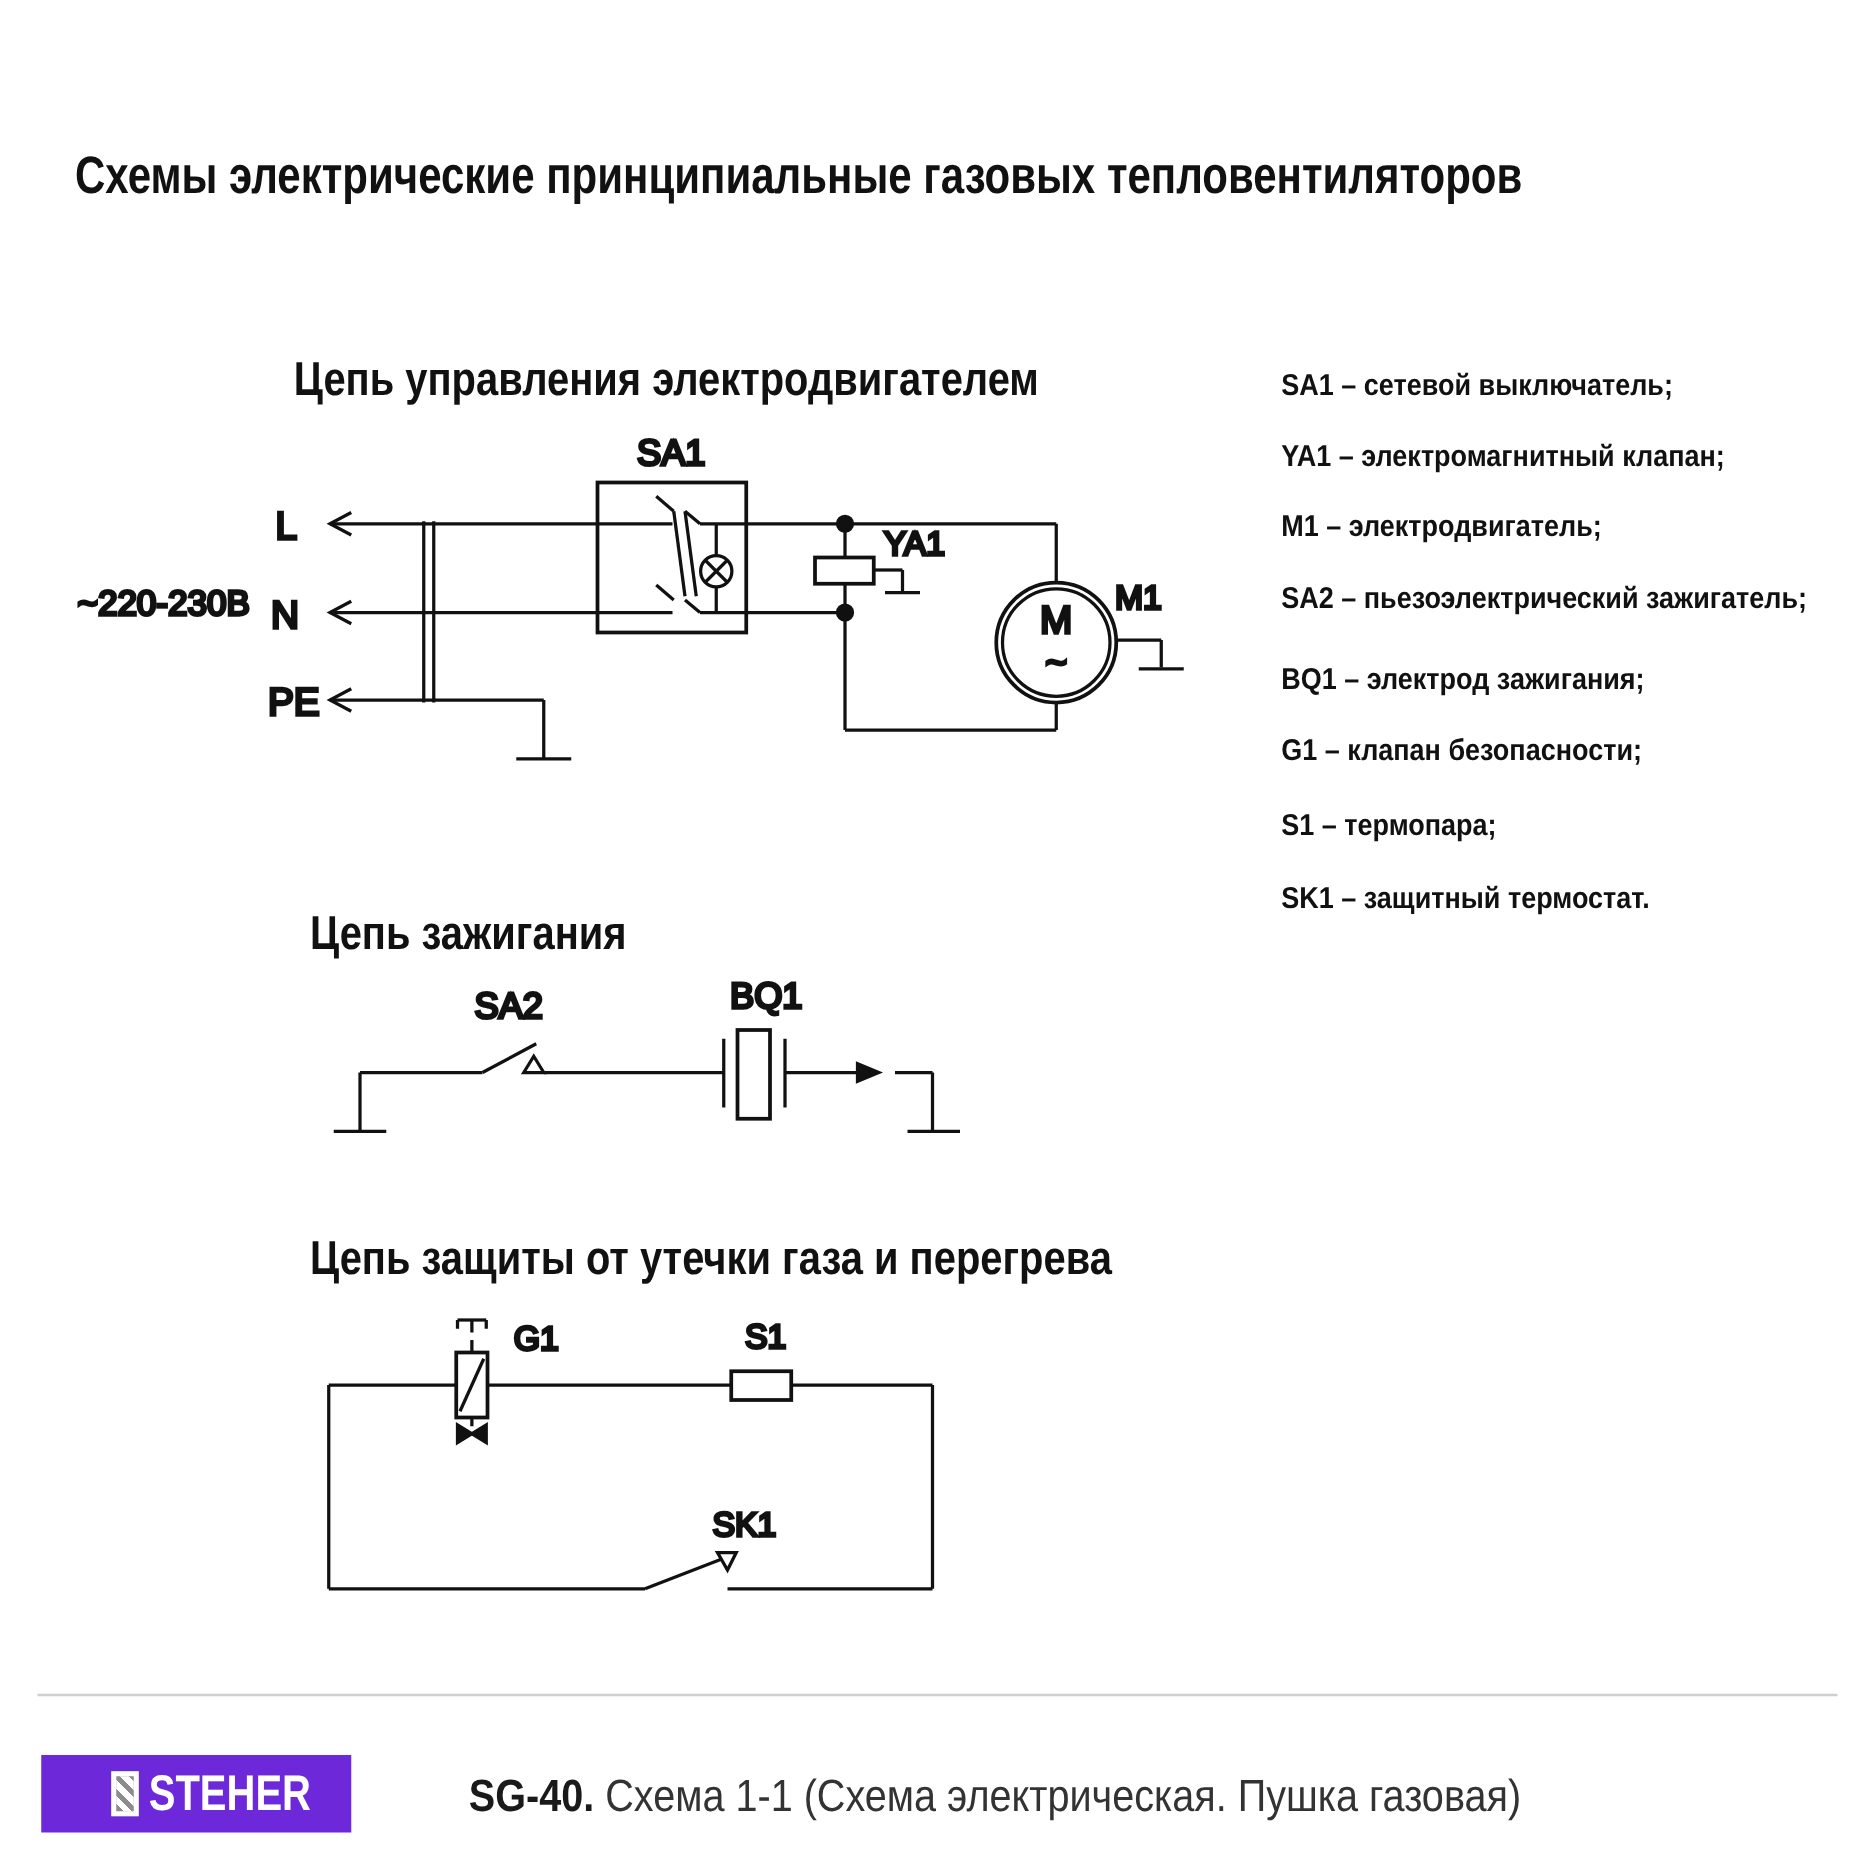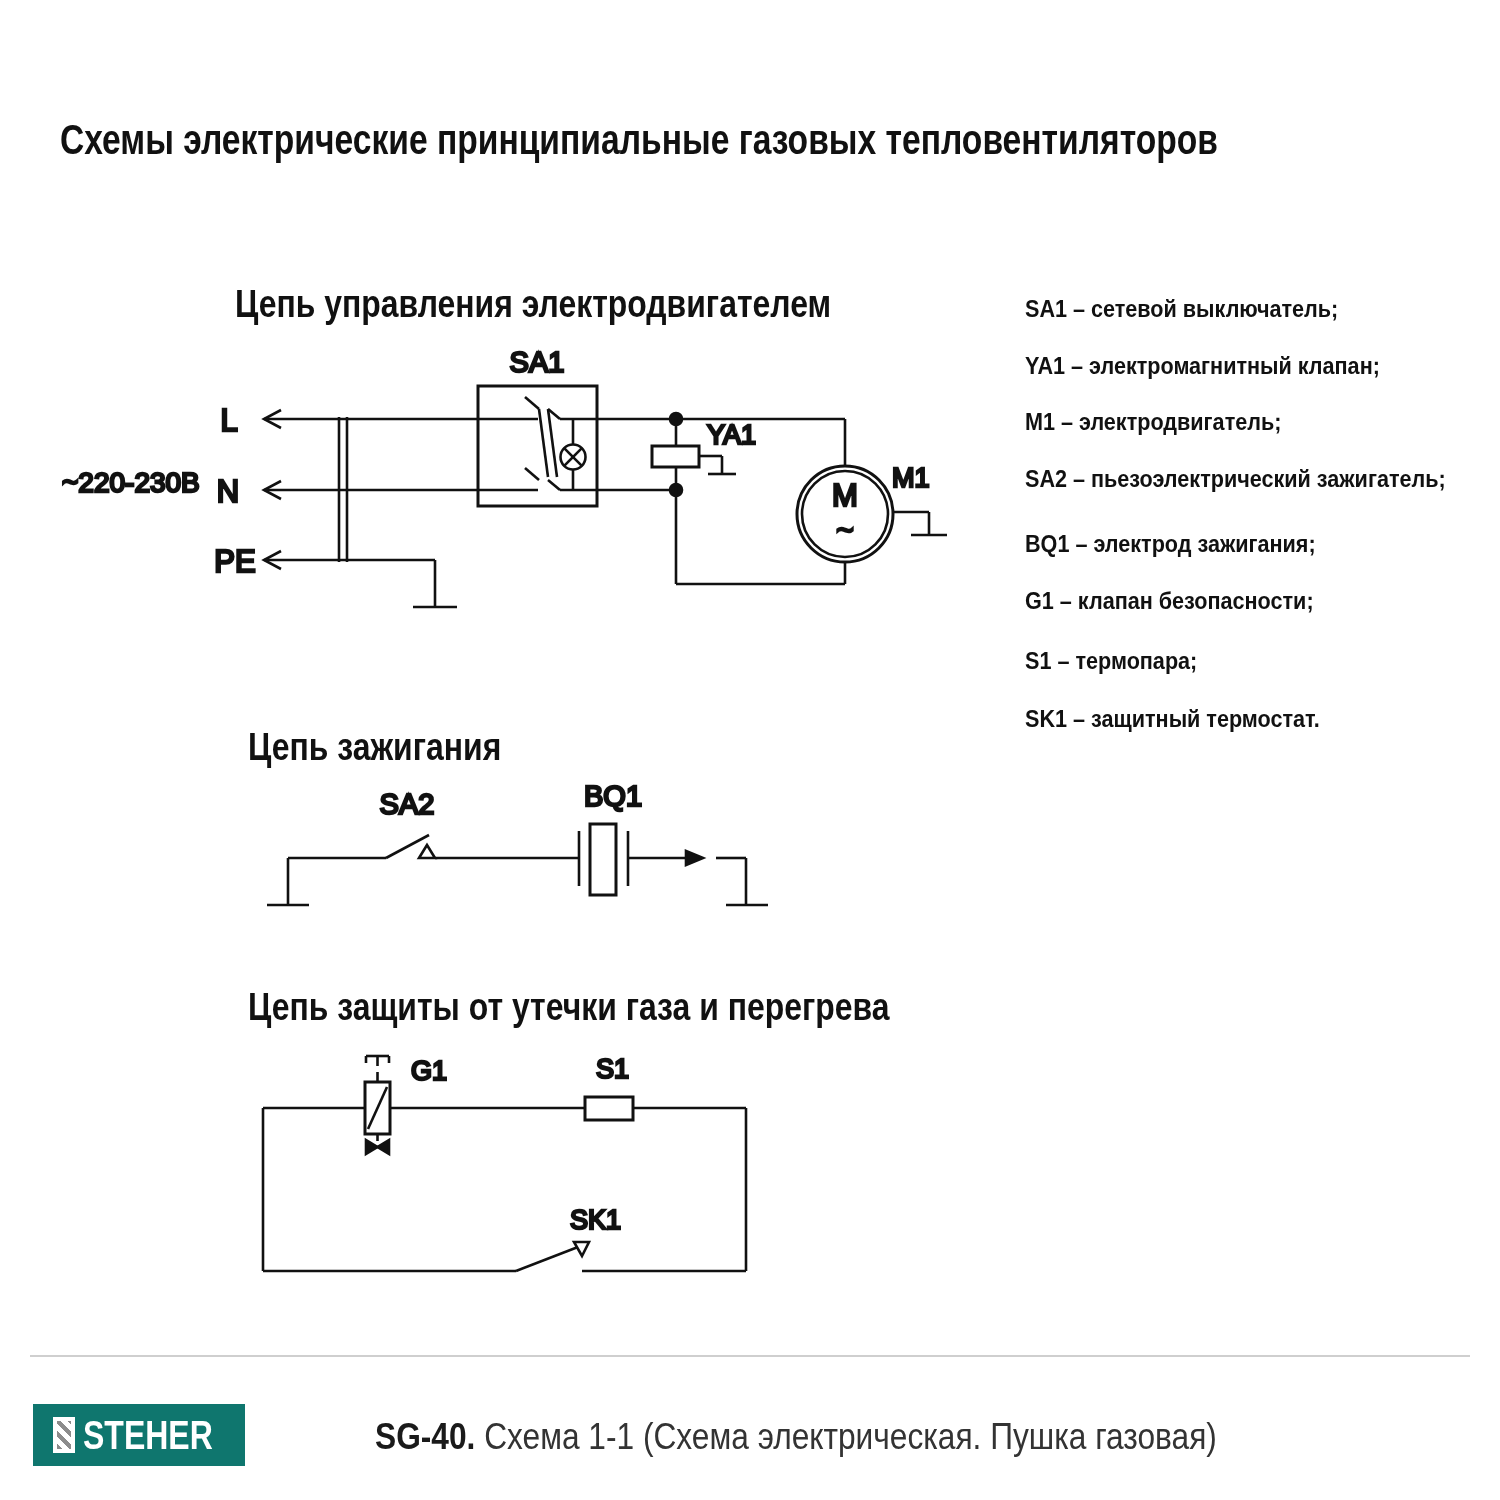--- a/index.html
+++ b/index.html
@@ -9,22 +9,22 @@
   .doc-title{left:60px;top:116px;font-size:42px;font-weight:bold;letter-spacing:0px;
              transform:scaleX(0.80);transform-origin:left top;white-space:nowrap;}
   .sec-title{font-size:38px;font-weight:bold;transform:scaleX(0.84);transform-origin:left top;white-space:nowrap;}
   .sec1{left:235px;top:283px;}
   .sec2{left:248px;top:726px;}
   .sec3{left:248px;top:986px;}
   .legend-row{left:1025px;height:30px;font-size:24px;font-weight:bold;white-space:nowrap;
               transform:scaleX(0.90);transform-origin:left top;}
   .diagram-svg{left:0;top:0;}
   .footer-rule{left:30px;top:1355px;width:1440px;height:2px;background:#cfcfcf;}
-  .logo{left:33px;top:1404px;width:212px;height:62px;background:#0f766e;
-        display:flex;align-items:center;}
+  .logo{left:33px;top:1404px;width:212px;height:62px;background:#6d28d9;
+        display:flex;align-items:center;padding-left:36px;}
   .logo-icon{width:28px;height:36px;margin-left:20px;border:4px solid #ffffff;box-sizing:border-box;
              background-color:#8c8c8c;
              background-image:repeating-linear-gradient(45deg,#8c8c8c 0 4px,#ffffff 4px 9px);}
   .logo-text{color:#ffffff;font-size:40px;font-weight:bold;margin-left:8px;
              transform:scaleX(0.80);transform-origin:left center;letter-spacing:0px;white-space:nowrap;}
   .footer-line{left:375px;top:1416px;font-size:36px;white-space:nowrap;color:#333;
                transform:scaleX(0.88);transform-origin:left top;}
   .footer-line .model{font-weight:bold;color:#1a1a1a;}
   svg text{font-family:"Liberation Sans",sans-serif;fill:#111;}
 </style>

